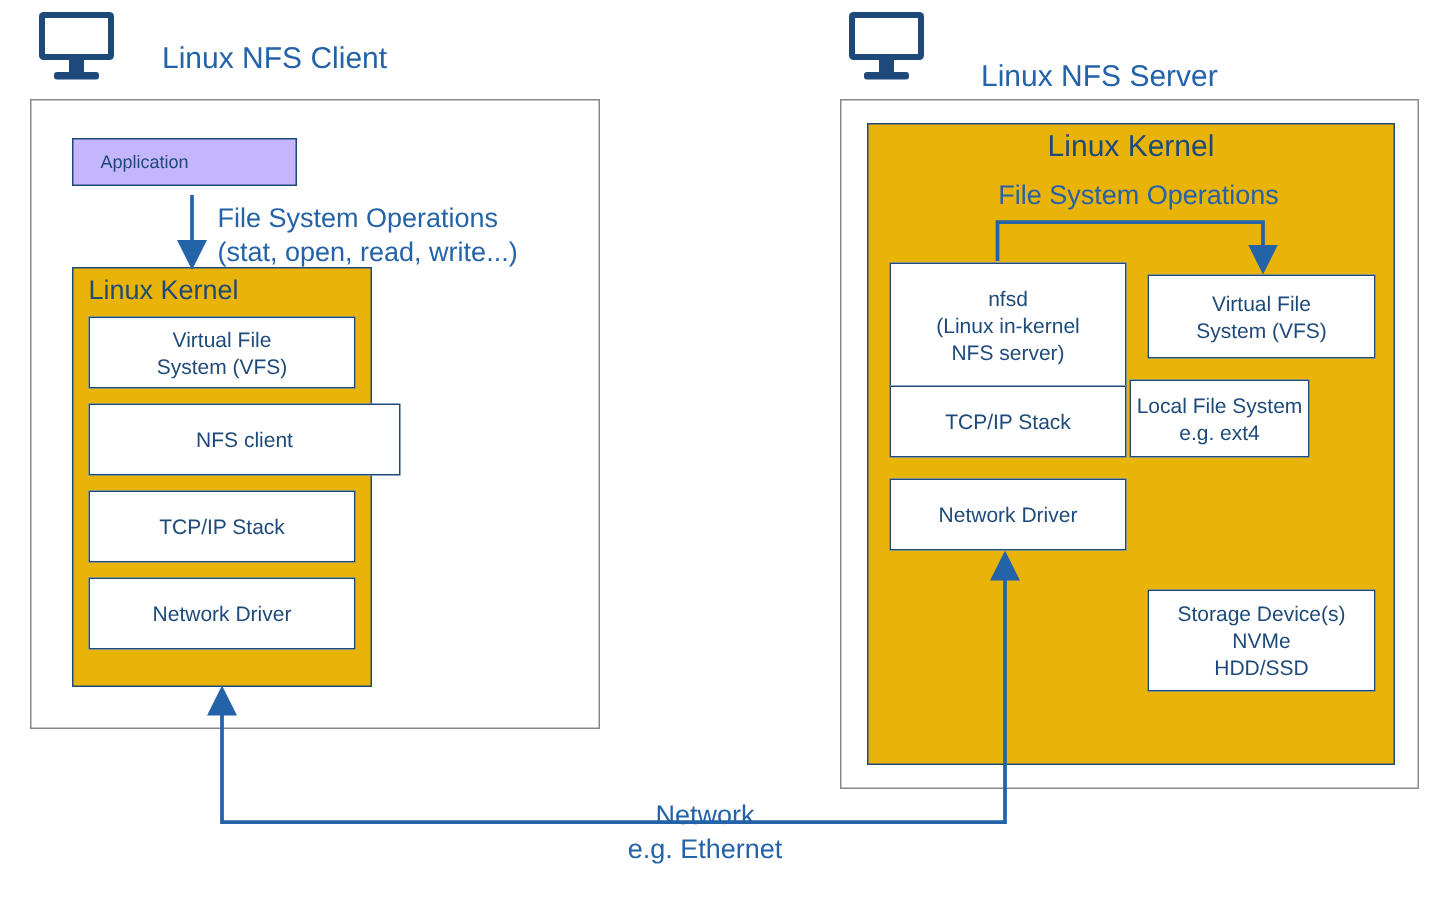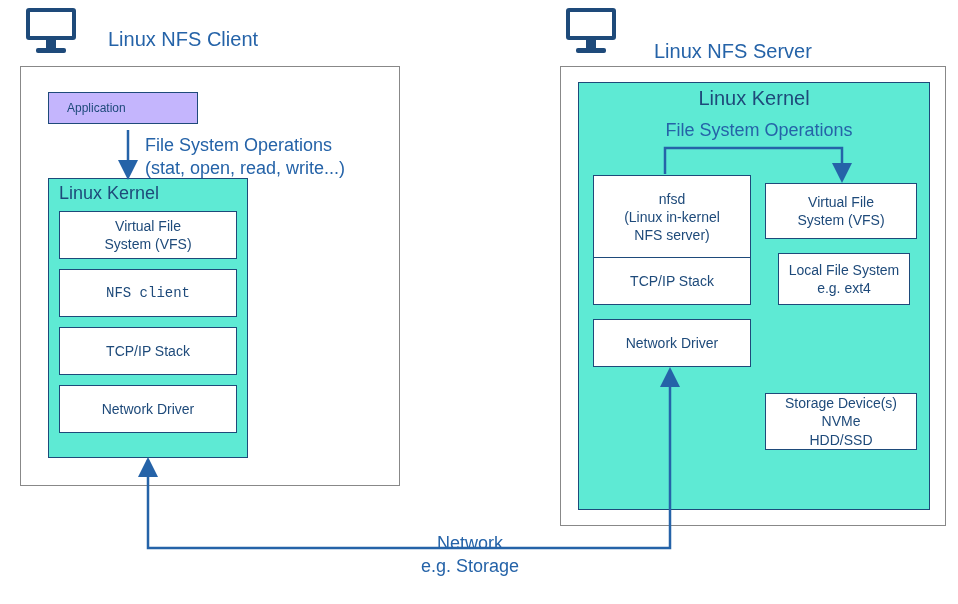--- a/index.html
+++ b/index.html
@@ -34,21 +34,21 @@
   position: absolute;
   border: 1.5px solid #1e4a7a;
   background: #c4b5fd;
   padding: 8px 18px;
   color: #1e4a7a;
   font-size: 12px;
 }
 .kernel-box {
   position: absolute;
   border: 1.5px solid #1e4a7a;
-  background: #5eead4;
+  background: #eab308;
 }
 .kernel-title {
   position: absolute;
   left: 10px;
   top: 4px;
   color: #1e4a7a;
   font-size: 18px;
 }
 .inner-box {
   position: absolute;
@@ -98,21 +98,21 @@
 
   <div class="app-box" style="left:48px; top:92px; width:150px;">Application</div>
 
   <div class="label-text" style="left:145px; top:134px; width:215px; text-align:left; white-space:pre-line;">File System Operations
 (stat, open, read, write...)</div>
 
   <div class="kernel-box" style="left:48px; top:178px; width:200px; height:280px;">
     <div class="kernel-title">Linux Kernel</div>
     <div class="inner-box" style="left:10px; top:32px; width:178px; height:48px; white-space:pre-line;">Virtual File
 System (VFS)</div>
-    <div class="inner-box" style="left:10px; top:90px; width:178px; height:48px;font-family:Liberation Mono, monospace;">NFS client</div>
+    <div class="inner-box" style="left:10px; top:90px; width:208px; height:48px;">NFS client</div>
     <div class="inner-box" style="left:10px; top:148px; width:178px; height:48px;">TCP/IP Stack</div>
     <div class="inner-box" style="left:10px; top:206px; width:178px; height:48px;">Network Driver</div>
   </div>
 
   <div class="icon-computer" style="left:562px; top:6px;">
     <svg viewBox="0 0 58 48" width="58" height="48">
       <rect x="4" y="2" width="50" height="32" rx="3" fill="#1e4a7a"></rect>
       <rect x="8" y="6" width="42" height="24" fill="#fff"></rect>
       <rect x="24" y="34" width="10" height="8" fill="#1e4a7a"></rect>
       <rect x="14" y="42" width="30" height="5" rx="2" fill="#1e4a7a"></rect>
@@ -128,29 +128,29 @@
     <div class="label-text" style="left:80px; top:36px; width:200px;">File System Operations</div>
 
     <div class="inner-box" style="left:14px; top:92px; width:158px; height:84px; white-space:pre-line;">nfsd
 (Linux in-kernel
 NFS server)</div>
     <div class="inner-box" style="left:14px; top:174px; width:158px; height:48px;">TCP/IP Stack</div>
     <div class="inner-box" style="left:14px; top:236px; width:158px; height:48px;">Network Driver</div>
 
     <div class="inner-box" style="left:186px; top:100px; width:152px; height:56px; white-space:pre-line;">Virtual File
 System (VFS)</div>
-    <div class="inner-box" style="left:199px; top:170px; width:132px; height:52px; white-space:pre-line;">Local File System
+    <div class="inner-box" style="left:174px; top:170px; width:120px; height:52px; white-space:pre-line;">Local File System
 e.g. ext4</div>
-    <div class="inner-box" style="left:186px; top:310px; width:152px; height:57px; white-space:pre-line;">Storage Device(s)
+    <div class="inner-box" style="left:186px; top:310px; width:152px; height:68px; white-space:pre-line;">Storage Device(s)
 NVMe
 HDD/SSD</div>
   </div>
 
   <div class="label-text" style="left:350px; top:532px; width:240px; font-size:18px; white-space:pre-line;">Network
-e.g. Storage</div>
+e.g. Ethernet</div>
 
   <svg class="arrows">
     <defs>
       <marker id="arrowhead" markerWidth="8" markerHeight="8" refX="6" refY="4" orient="auto">
         <path d="M0,0 L8,4 L0,8 Z" fill="#2563a8"></path>
       </marker>
     </defs>
 
     <line x1="128" y1="130" x2="128" y2="175" stroke="#2563a8" stroke-width="2.5" marker-end="url(#arrowhead)"></line>
 

